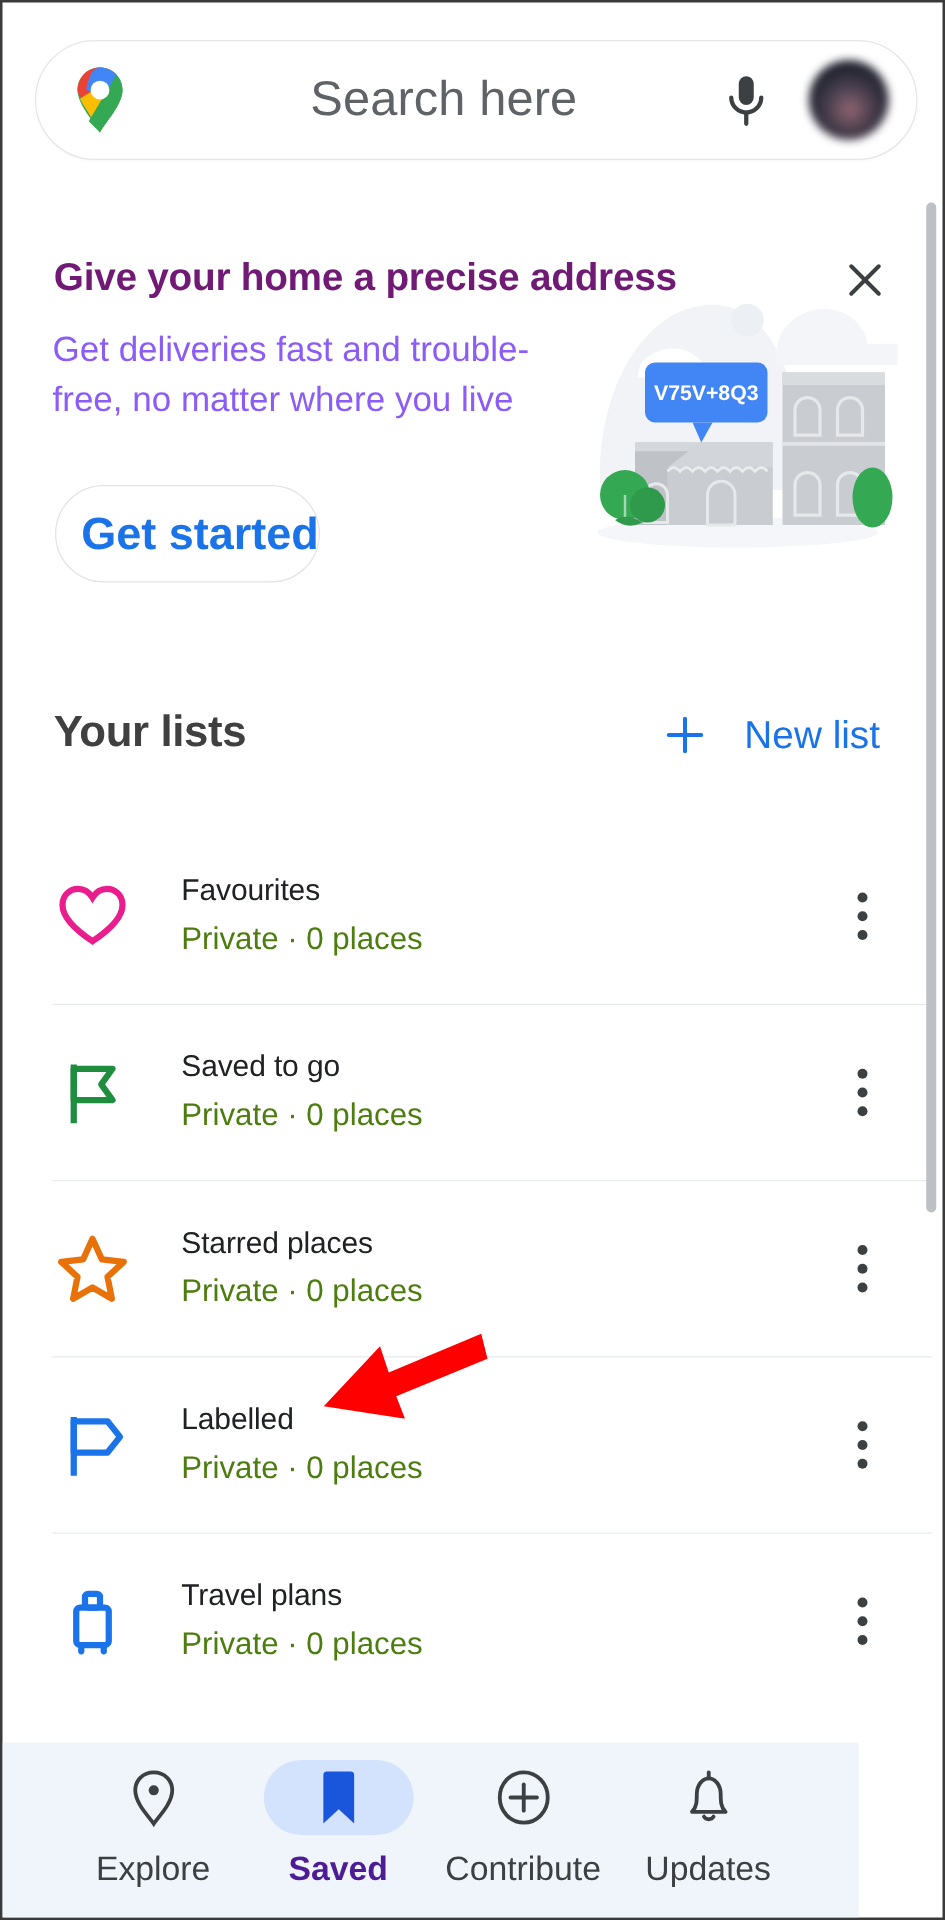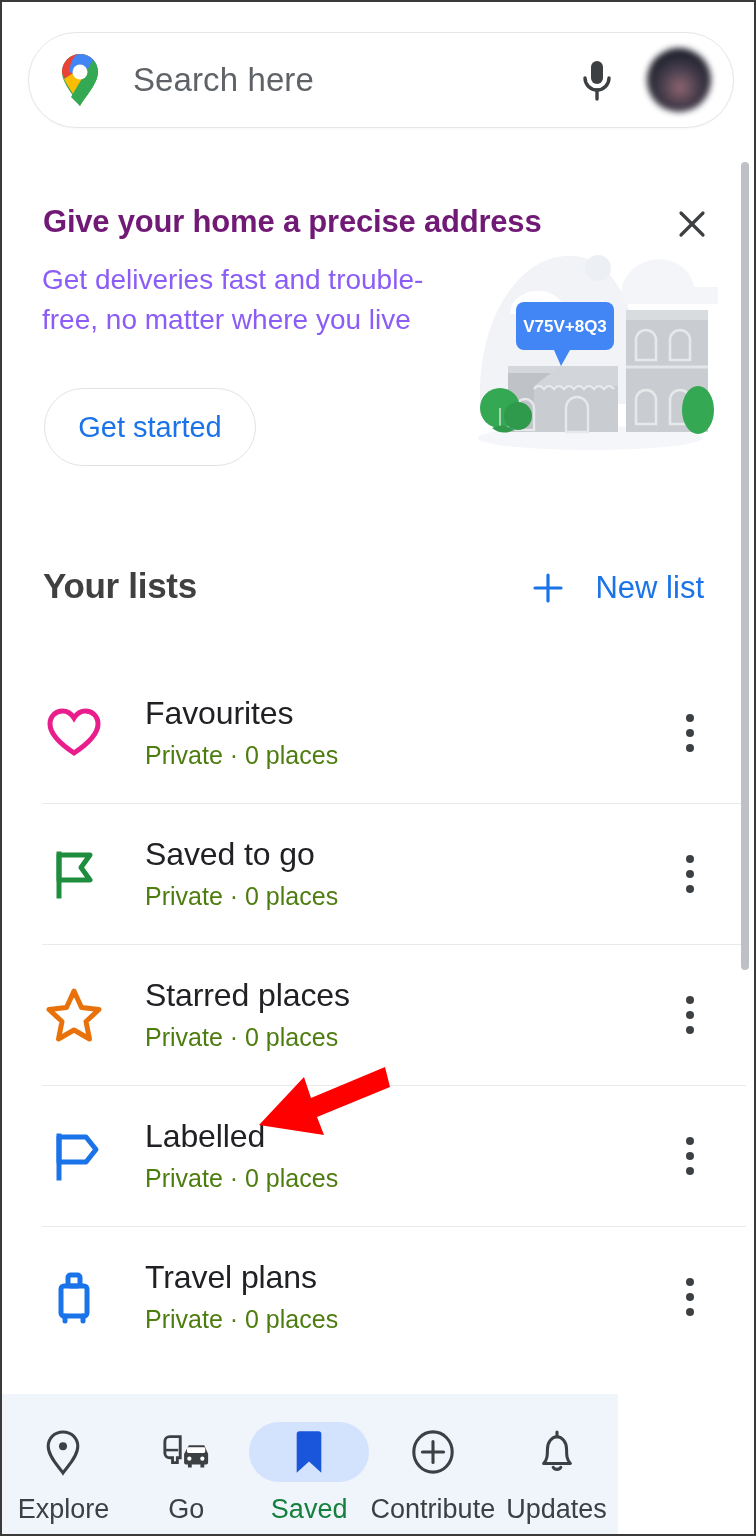--- a/index.html
+++ b/index.html
@@ -36,25 +36,26 @@
     border-radius: 48px;
     display: flex;
     align-items: center;
     padding: 0 22px 0 28px;
     box-shadow: 0 1px 2px rgba(0,0,0,0.03);
   }
   .maps-pin { width: 46px; height: 54px; flex: 0 0 auto; }
   .search-placeholder {
     flex: 1 1 auto;
     margin-left: 30px;
-    font-size: 33px;
+    font-size: 39px;
     color: #5f6368;
     letter-spacing: 0.1px;
     white-space: nowrap;
     overflow: hidden;
+    text-align: center;
   }
   .mic-icon { width: 40px; height: 48px; flex: 0 0 auto; margin-right: 30px; }
   .avatar {
     width: 64px; height: 64px; border-radius: 50%;
     flex: 0 0 auto;
     background:
       radial-gradient(circle at 52% 62%, rgba(160,110,120,0.85) 0%, rgba(70,60,75,0.9) 38%, rgba(30,32,44,1) 70%),
       radial-gradient(circle at 35% 28%, #4a5568 0%, #23262f 60%, #15171d 100%);
     filter: blur(3.2px);
   }
@@ -74,24 +75,24 @@
   }
   .promo-body {
     position: absolute; left: 40px; top: 88px; width: 430px;
     font-size: 28px; line-height: 1.42; color: #8b5cf6;
   }
   .promo-cta {
     position: absolute; left: 42px; top: 216px;
     width: 212px; height: 78px;
     border: 1.5px solid #e3e3e3; border-radius: 40px;
     background: #ffffff;
-    display: flex; align-items: center; justify-content: center;
-    font-size: 29px; color: #1a73e8; cursor: pointer;
-  }
-  .promo-art { position: absolute; right: 18px; top: 70px; width: 258px; height: 220px; }
+    display: flex; align-items: center; justify-content: flex-end;
+    font-size: 36px; color: #1a73e8; cursor: pointer; font-weight: bold;
+  }
+  .promo-art { position: absolute; right: 18px; top: 58px; width: 258px; height: 220px; }
 
   
   .lists-header {
     position: absolute; left: 0; top: 558px; width: 744px; height: 78px;
   }
   .lists-title {
     position: absolute; left: 41px; top: 6px;
     font-size: 35px; font-weight: bold; color: #404040; letter-spacing: -0.3px;
   }
   .new-list {
@@ -110,52 +111,52 @@
     padding-left: 40px; padding-right: 34px;
     cursor: pointer;
   }
   .list-row + .list-row::before {
     content: "";
     position: absolute; left: 40px; right: 0; top: 0;
     height: 1px; background: #e8eaed;
   }
   .row-icon { width: 64px; height: 64px; flex: 0 0 auto; display: flex; align-items: center; justify-content: center; }
   .row-text { flex: 1 1 auto; margin-left: 39px; }
-  .row-title { font-size: 32px; color: #202124; line-height: 1.15; letter-spacing: -0.1px; }
+  .row-title { font-size: 24px; color: #202124; line-height: 1.15; letter-spacing: -0.1px; }
   .row-sub { font-size: 25px; color: #4d7c0f; margin-top: 10px; }
   .row-more { width: 44px; height: 56px; flex: 0 0 auto; display: flex; flex-direction: column; align-items: center; justify-content: center; gap: 7px; cursor: pointer; }
   .row-more i { display: block; width: 8px; height: 8px; border-radius: 50%; background: #3c4043; }
 
   
   .scrollbar {
     position: absolute; right: 5px; top: 160px;
     width: 8px; height: 808px; background: #bdc1c6; border-radius: 4px;
   }
 
   
   .red-arrow { position: absolute; left: 255px; top: 1063px; width: 135px; height: 70px; pointer-events: none; }
 
   
   .bottom-nav {
-    position: absolute; left: 0; bottom: 0; width: 616px; height: 140px;
+    position: absolute; left: 0; bottom: 0; width: 685px; height: 140px;
     background: #f0f4fb;
     display: flex; align-items: flex-start; justify-content: center;
-    padding-top: 28px;
+    padding-top: 14px;
   }
   .nav-item {
     width: 148px; display: flex; flex-direction: column; align-items: center;
     cursor: pointer;
   }
   .nav-iconwrap {
     width: 120px; height: 60px; border-radius: 32px;
     display: flex; align-items: center; justify-content: center;
   }
   .nav-item.active .nav-iconwrap { background: #d3e3fd; }
   .nav-label { margin-top: 12px; font-size: 27px; color: #3c4043; }
-  .nav-item.active .nav-label { color: #15803d; font-weight: 400; }
+  .nav-item.active .nav-label { color: #4c1d95; font-weight: 700; }
 </style>
 </head>
 <body>
 
 <div id="screen">
 
   <div class="searchbar">
     <span class="maps-pin">
       <svg viewBox="0 0 46 54" width="46" height="54">
         <path d="M23 1 C33 1 41 9 41 19 C41 31 27 45 23 53 C19 45 5 31 5 19 C5 9 13 1 23 1 Z" fill="#34A853"></path>
@@ -351,33 +352,20 @@
     <div class="nav-item">
       <span class="nav-iconwrap">
         <svg viewBox="0 0 44 52" width="42" height="50">
           <path d="M22 5 C31 5 37.5 11.5 37.5 20 C37.5 31 26 42 22 48 C18 42 6.5 31 6.5 20 C6.5 11.5 13 5 22 5 Z" fill="none" stroke="#3C4043" stroke-width="3.2"></path>
           <circle cx="22" cy="20" r="4.2" fill="#3C4043"></circle>
         </svg>
       </span>
       <span class="nav-label">Explore</span>
     </div>
 
-    <div class="nav-item">
-      <span class="nav-iconwrap">
-        <svg viewBox="0 0 52 46" width="50" height="46">
-          <path d="M4 12 a5 5 0 0 1 5-5 h11 v22 h-3 v5 h-5 v-5 h-3 a5 5 0 0 1 -5 -5 z" fill="none" stroke="#3C4043" stroke-width="3"></path>
-          <line x1="4" y1="21" x2="18" y2="21" stroke="#3C4043" stroke-width="2.6"></line>
-          <path d="M24 34 v-9 l5 -9 h16 l4 9 v9 a2 2 0 0 1 -2 2 h-2 v3 h-4 v-3 h-9 v3 h-4 v-3 h-2 a2 2 0 0 1 -2 -2 z" fill="#3C4043"></path>
-          <rect x="27" y="18" width="19" height="6" rx="1.5" fill="#ffffff"></rect>
-          <circle cx="29.5" cy="30" r="2.2" fill="#ffffff"></circle>
-          <circle cx="43" cy="30" r="2.2" fill="#ffffff"></circle>
-        </svg>
-      </span>
-      <span class="nav-label">Go</span>
-    </div>
 
     <div class="nav-item active">
       <span class="nav-iconwrap">
         <svg viewBox="0 0 38 48" width="36" height="46">
           <path d="M6 5 a3 3 0 0 1 3 -3 h20 a3 3 0 0 1 3 3 v41 L19 34 L6 46 Z" fill="#1A56DB"></path>
         </svg>
       </span>
       <span class="nav-label">Saved</span>
     </div>
 

